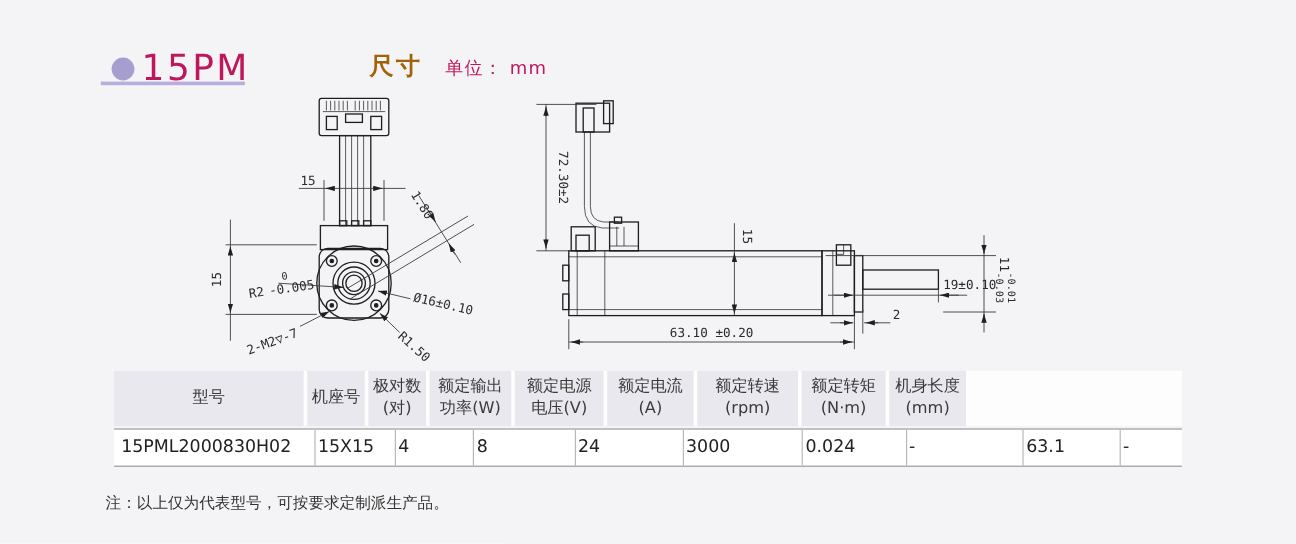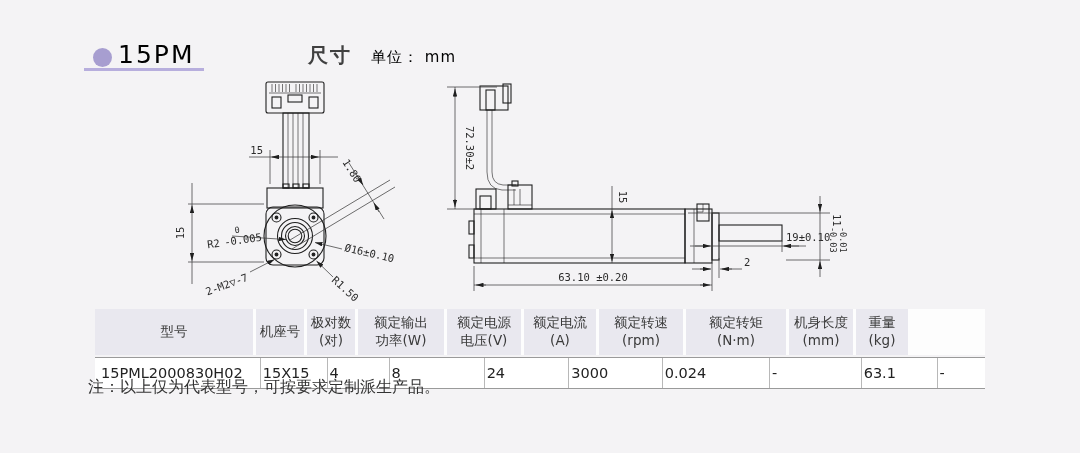--- a/index.html
+++ b/index.html
@@ -1,44 +1,44 @@
 <!DOCTYPE html>
 <html><head>
 <meta charset="utf-8">
 <style>
   html,body{margin:0;padding:0;}
   .page{position:relative;width:1080px;height:453px;background:#f4f3f5;overflow:hidden;
         font-family:"DejaVu Sans","Liberation Sans",sans-serif;}
   
   .title-block{position:absolute;left:84px;top:40px;}
   .bullet{position:absolute;left:9px;top:8px;width:19px;height:19px;border-radius:50%;background:#a79ed0;}
-  .product-code{position:absolute;left:34px;top:0;font-size:25px;color:#000000;letter-spacing:2px;white-space:nowrap;}
+  .product-code{position:absolute;left:34px;top:0;font-size:30px;color:#be185d;letter-spacing:2px;white-space:nowrap;}
   .title-underline{position:absolute;left:0;top:28px;width:120px;height:2.5px;background:#b7aedd;}
   .dim-title{position:absolute;left:308px;top:42px;white-space:nowrap;}
-  .dim-title .cn-bold{font-size:20px;font-weight:bold;color:#404040;letter-spacing:2px;}
-  .dim-title .unit{font-size:15px;color:#000000;margin-left:14px;letter-spacing:1px;}
+  .dim-title .cn-bold{font-size:20px;font-weight:bold;color:#a16207;letter-spacing:2px;}
+  .dim-title .unit{font-size:15px;color:#be185d;margin-left:14px;letter-spacing:1px;}
   
   svg.drawing{position:absolute;left:0;top:0;}
   .part{stroke:#1f1f1f;fill:none;stroke-width:1.1;}
   .thin{stroke:#1f1f1f;fill:none;stroke-width:0.6;}
   .dim{stroke:#3d3d3d;fill:none;stroke-width:0.75;}
   .dtext{fill:#2b2b2b;stroke:none;font-family:"DejaVu Sans Mono","Liberation Mono",monospace;font-size:10.5px;}
   .dtext-s{fill:#2b2b2b;stroke:none;font-family:"DejaVu Sans Mono","Liberation Mono",monospace;font-size:8.5px;}
   
   .spec-table{position:absolute;left:95px;top:309px;width:890px;}
   .thead{display:flex;gap:3px;background:#fdfdfd;}
   .th{background:#e9e8ef;color:#3a3a3a;font-size:13.5px;height:46px;display:flex;flex-direction:column;
       justify-content:center;align-items:center;text-align:center;line-height:1.3;}
   .trow{display:flex;gap:19px;background:#ffffff;border-top:1px solid #9a9a9a;border-bottom:1px solid #9a9a9a;margin-top:2px;}
   .td{height:30px;line-height:30px;font-size:14.5px;color:#222;text-align:left;white-space:nowrap;}
   .trow .td + .td{border-left:1px solid #b8b8b8;margin-left:-2px;padding-left:2px;}
-  .c0{width:158px}.c1{width:48px}.c2{width:48px}.c3{width:86px}.c4{width:74px}.c5{width:72px}
-  .c6{width:84px}.c7{width:100px}.c8{width:82px}.c9{width:64px}.c10{width:52px}
+  .c0{width:158px}.c1{width:48px}.c2{width:48px}.c3{width:68px}.c4{width:74px}.c5{width:72px}
+  .c6{width:84px}.c7{width:70px}.c8{width:82px}.c9{width:64px}.c10{width:52px}
   .td.c0{text-align:left;padding-left:6px;width:152px;}
-  .note{position:absolute;left:88px;top:377px;font-size:16px;color:#333;}
+  .note{position:absolute;left:88px;top:410px;font-size:13px;color:#333;}
 </style>
 </head>
 <body>
 
 <div class="page">
 
   <div class="title-block">
     <div class="bullet"></div>
     <div class="product-code">15PM</div>
     <div class="title-underline"></div>
@@ -211,24 +211,20 @@
           <span>(rpm)</span>
         </div>
       <div class="th c7">
           <span>额定转矩</span>
           <span>(N·m)</span>
         </div>
       <div class="th c9">
           <span>机身长度</span>
           <span>(mm)</span>
         </div>
-      <div class="th c10">
-          <span>重量</span>
-          <span>(kg)</span>
-        </div>
     </div>
     <div class="trow">
       <div class="td c0">15PML2000830H02</div>
       <div class="td c1">15X15</div>
       <div class="td c2">4</div>
       <div class="td c3">8</div>
       <div class="td c4">24</div>
       <div class="td c6">3000</div>
       <div class="td c7">0.024</div>
       <div class="td c8">-</div>

